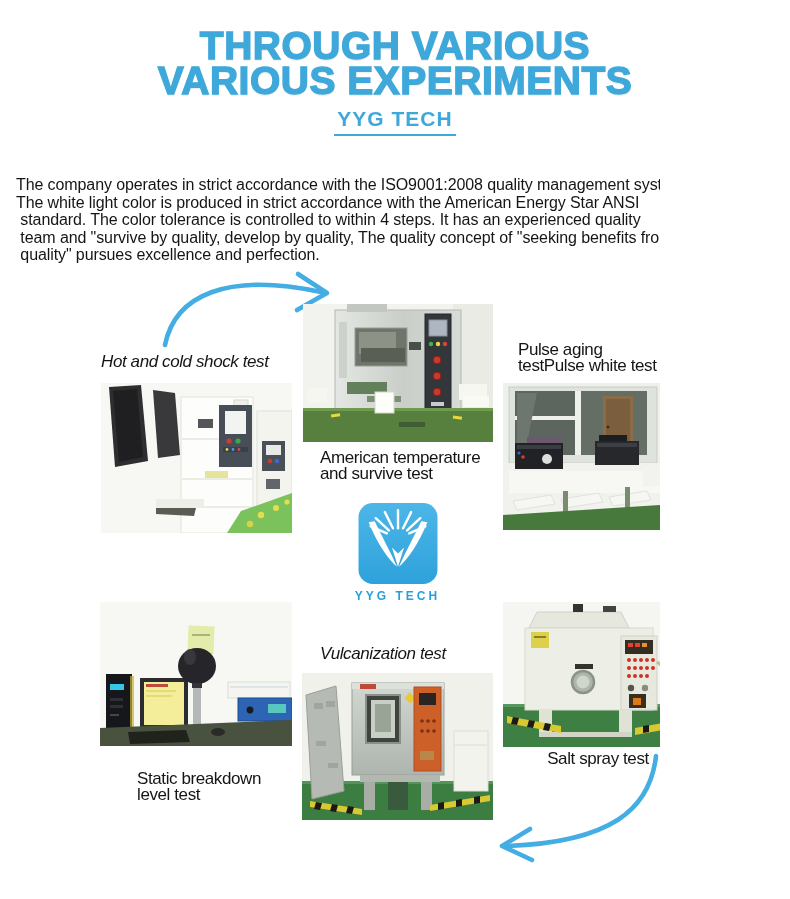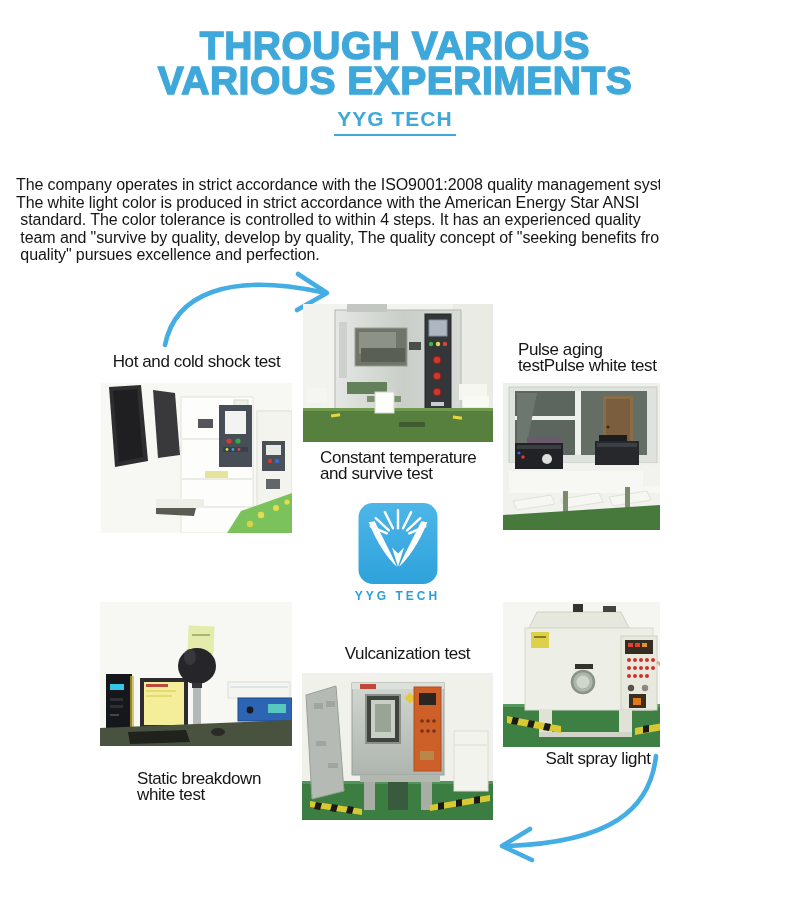--- a/index.html
+++ b/index.html
@@ -14,25 +14,25 @@
   .subtitle-wrap{left:0;top:107px;width:790px;text-align:center;}
   .subtitle{display:inline-block;color:#3FA8DA;font-weight:bold;font-size:21px;
             letter-spacing:1px;border-bottom:2px solid #3FA8DA;padding:0 3px 3px 3px;}
 
   
   .intro{left:16px;top:156px;width:766px;color:#151515;font-size:16px;
          line-height:17.6px;letter-spacing:-.1px;white-space:pre-wrap;margin-top:20px;}
 
   
   .test-label{color:#151515;font-size:17px;line-height:16px;letter-spacing:-.4px;}
-  .tl-center{text-align:center;}
+  .tl-center{font-style:italic;}
   .lbl-hot{left:101px;top:354px;width:191px;}
   .lbl-constant{left:320px;top:450px;}
   .lbl-pulse{left:518px;top:342px;}
-  .lbl-vulc{left:312px;top:646px;width:191px;}
+  .lbl-vulc{left:320px;top:646px;width:191px;}
   .lbl-static{left:137px;top:751px;margin-top:20px;}
   .lbl-salt{left:503px;top:751px;width:190px;text-align:center;}
 
   
   .photo{display:block;}
   .photo svg{display:block;}
 
   
   .logo-box{left:350px;top:502px;width:95px;text-align:center;}
   .logo-box svg{display:block;margin:0 auto;}
@@ -140,21 +140,21 @@
       <rect x="150" y="112" width="9" height="3" fill="#e8d83c" transform="rotate(8 154 113)"></rect>
       <rect x="96" y="118" width="26" height="5" fill="#3f5c32"></rect>
       <rect x="72" y="88" width="19" height="21" fill="#fdfdfa" stroke="#d8d8d0"></rect>
       <rect x="4" y="84" width="20" height="15" fill="#f6f6f1"></rect>
       <rect x="156" y="80" width="28" height="16" fill="#f7f7f2"></rect>
       <rect x="160" y="92" width="26" height="11" fill="#fafaf5"></rect>
     </svg>
   </div>
 
   <div class="abs test-label lbl-constant">
-    <span style="display:block">Constant temperature</span>
+    <span style="display:block">American temperature</span>
     <span style="display:block">and survive test</span>
   </div>
 
   <div class="abs test-label lbl-pulse">
     <span style="display:block">Pulse aging</span>
     <span style="display:block">testPulse white test</span>
   </div>
 
   <div class="abs photo" style="left:503px;top:383px">
     <svg width="190" height="147" viewBox="0 0 190 147">
@@ -308,21 +308,21 @@
         <polygon points="128,132 188,122 188,128 128,138" fill="#d8c832"></polygon>
         <polygon points="136,130 142,129 142,136 136,137" fill="#1a1a16"></polygon>
         <polygon points="154,127 160,126 160,133 154,134" fill="#1a1a16"></polygon>
         <polygon points="172,124 178,123 178,130 172,131" fill="#1a1a16"></polygon>
       </g>
     </svg>
   </div>
 
   <div class="abs test-label lbl-static">
     <span style="display:block">Static breakdown</span>
-    <span style="display:block">white test</span>
+    <span style="display:block">level test</span>
   </div>
 
   <div class="abs photo" style="left:503px;top:602px">
     <svg width="190" height="145" viewBox="0 0 190 145">
       <rect width="190" height="145" fill="#f5f5f1"></rect>
       <rect x="0" y="102" width="190" height="43" fill="#3e8044"></rect>
       <rect x="0" y="102" width="190" height="3" fill="#57985e"></rect>
       <polygon points="34,10 118,10 126,26 26,26" fill="#e6e8dd" stroke="#cfd1c5"></polygon>
       <rect x="70" y="2" width="10" height="8" fill="#333330"></rect>
       <rect x="100" y="4" width="13" height="6" fill="#44443e"></rect>
@@ -370,21 +370,21 @@
       <g>
         <polygon points="132,126 188,116 188,123 132,133" fill="#d8c832"></polygon>
         <polygon points="140,124 146,123 146,130 140,131" fill="#1a1a16"></polygon>
         <polygon points="158,121 164,120 164,127 158,128" fill="#1a1a16"></polygon>
         <polygon points="176,118 182,117 182,124 176,125" fill="#1a1a16"></polygon>
       </g>
     </svg>
   </div>
 
   <div class="abs test-label lbl-salt">
-    <span>Salt spray light</span>
+    <span>Salt spray test</span>
   </div>
 
   <svg class="abs" style="left:478px;top:748px" width="190" height="118" viewBox="0 0 190 118">
     <path d="M 178 8 C 172 62, 132 94, 30 98" fill="none" stroke="#44ADE3" stroke-width="4.6" stroke-linecap="round"></path>
     <path d="M 52 81 L 24 98 L 54 112" fill="none" stroke="#44ADE3" stroke-width="4.6" stroke-linecap="round" stroke-linejoin="round"></path>
   </svg>
 
 </div>
 
 </body></html>

